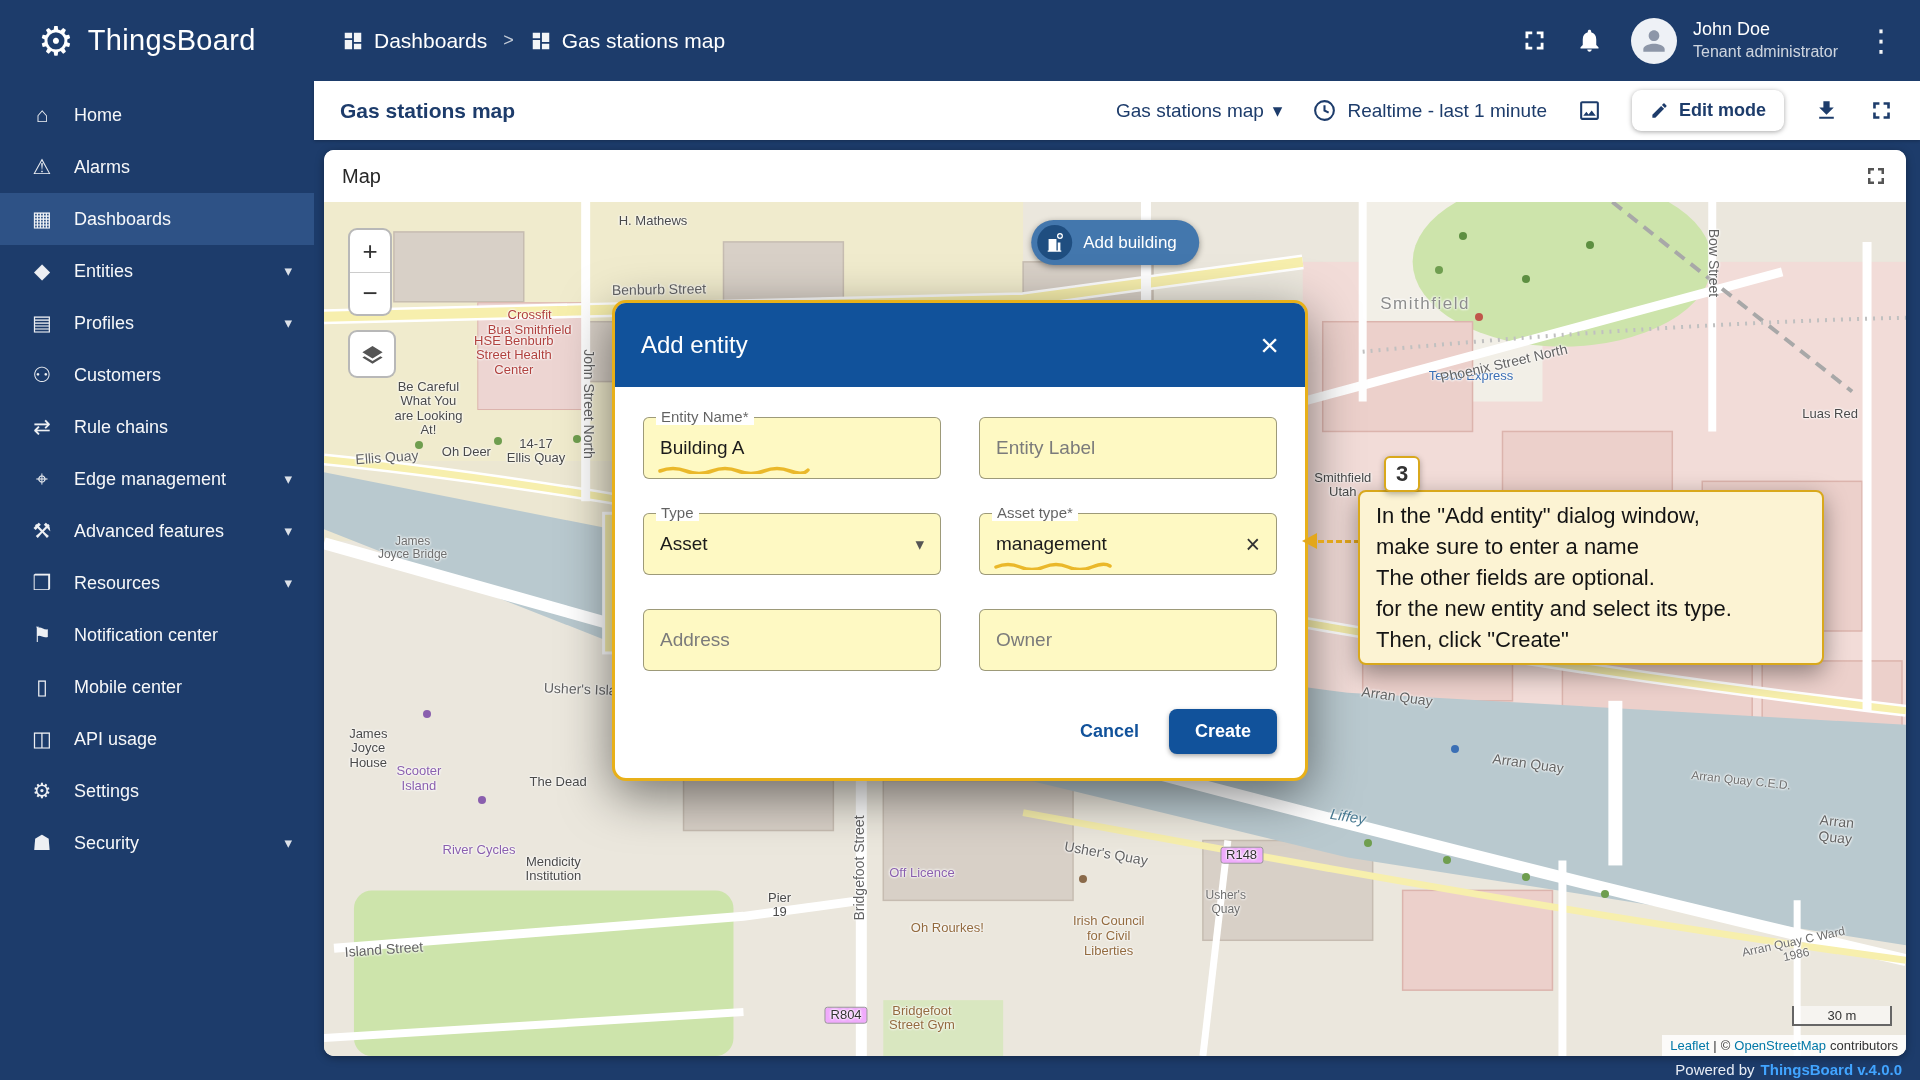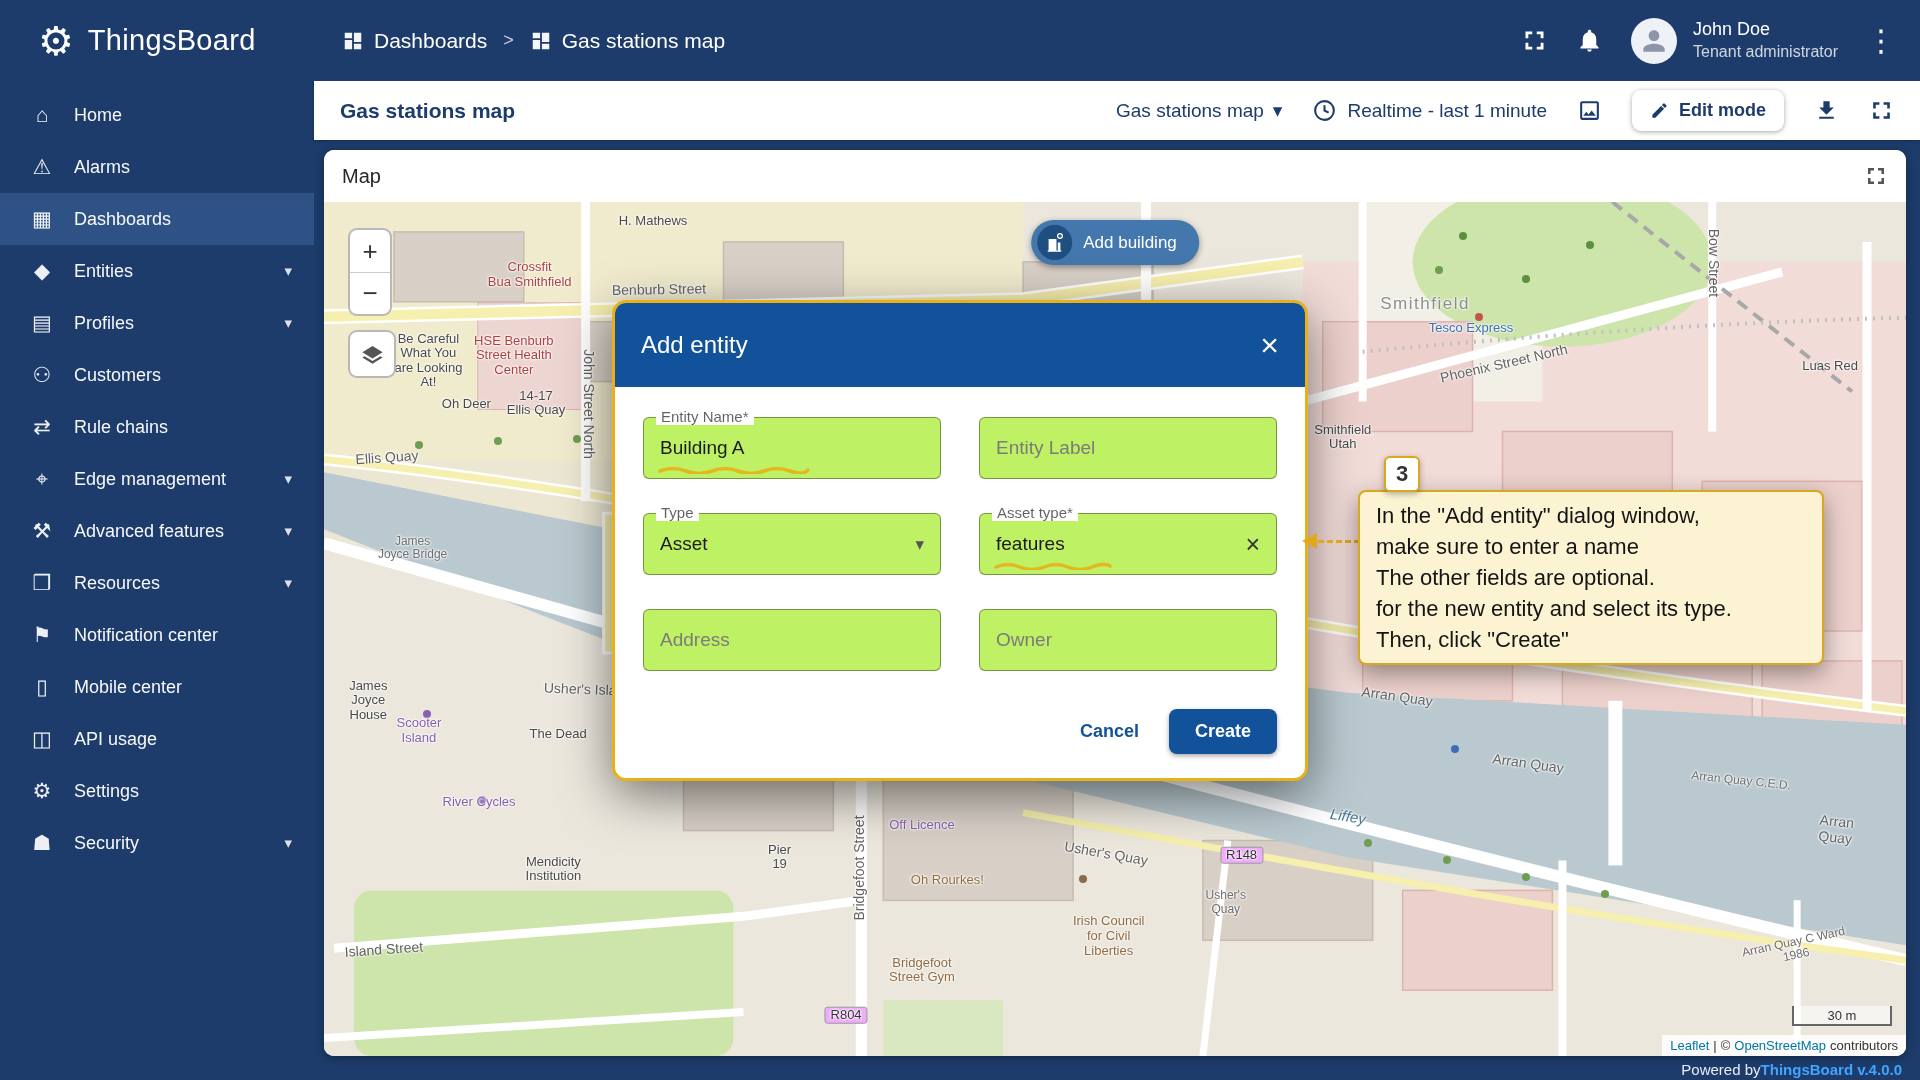--- a/index.html
+++ b/index.html
@@ -57,21 +57,21 @@
   .widget-title{font-size:20px;color:#282828;}
   .widget-fs{margin-left:auto;cursor:pointer;}
   .widget-fs svg{width:24px;height:24px;fill:#555;display:block;}
   .map{position:relative;flex:1;background:#ebe7dd;overflow:hidden;}
   .map svg.base{position:absolute;inset:0;width:100%;height:100%;}
 
   
   .mlabel{position:absolute;transform:translate(-50%,-50%);font-size:14px;color:#636363;
     white-space:pre-line;text-align:center;line-height:1.12;z-index:3;
     text-shadow:0 0 3px #fff,0 0 3px #fff,0 0 2px #fff;}
-  .mlabel.sm{font-size:12px;}
+  .mlabel.sm{font-size:12px;margin-top:48px;}
   .mlabel.street-sm{font-size:12px;color:#6e6e6e;}
   .mlabel.area{font-size:17px;color:#8d8d8d;letter-spacing:1.5px;}
   .mlabel.poi-dark{color:#4a4a4a;font-size:13px;}
   .mlabel.poi-red{color:#b0413e;font-size:13px;}
   .mlabel.poi-purple{color:#8a5fae;font-size:13px;}
   .mlabel.poi-brown{color:#936b3f;font-size:13px;}
   .mlabel.poi-blue{color:#3b6fb5;font-size:13px;}
   .mlabel.water{color:#4a7b93;font-style:italic;font-size:15px;}
   .mlabel.ref{background:#f0abfc;border:1px solid #999;border-radius:3px;padding:0 5px;
     font-size:13px;color:#333;white-space:nowrap;}
@@ -95,32 +95,32 @@
   .ab-circle{width:35px;height:35px;border-radius:50%;background:#1f4e80;display:flex;
     align-items:center;justify-content:center;}
   .ab-circle svg{width:21px;height:21px;display:block;}
   .scalebar{position:absolute;right:14px;bottom:30px;width:100px;height:20px;
     border:2px solid #666;border-top:none;background:rgba(255,255,255,.55);
     font-size:13px;color:#333;display:flex;align-items:center;justify-content:center;z-index:6;}
   .attribution{position:absolute;right:0;bottom:0;background:rgba(255,255,255,.82);
     padding:3px 8px;font-size:13px;color:#333;z-index:6;display:flex;gap:4px;}
   .attribution .lnk{color:#0078A8;cursor:pointer;}
   .powered{position:absolute;right:18px;bottom:2px;font-size:15px;color:#e8edf5;
-    display:inline-flex;align-items:baseline;}
+    display:inline-flex;gap:6px;align-items:baseline;}
   .powered b{color:#41a4ff;font-weight:700;cursor:pointer;}
 
   
   .dialog{position:fixed;left:612px;top:300px;width:696px;background:#fff;border-radius:14px;
     z-index:60;box-shadow:0 14px 50px rgba(0,0,0,.5);border:3px solid #e8b019;overflow:hidden;}
   .dialog-head{background:#11529b;height:84px;display:flex;align-items:center;padding:0 26px;}
   .dialog-title{color:#fff;font-size:24px;font-weight:500;}
   .dialog-close{margin-left:auto;color:#fff;font-size:32px;line-height:1;cursor:pointer;}
   .dialog-body{padding:30px 28px 0 28px;display:grid;grid-template-columns:1fr 1fr;gap:34px 38px;}
   .fld{position:relative;height:62px;border:1px solid rgba(0,0,0,.38);border-radius:6px;
-    display:flex;align-items:center;padding:0 16px;cursor:text;background:#bef264;}
+    display:flex;align-items:center;padding:0 16px;cursor:text;background:#fef9c3;}
   .fld-label{position:absolute;top:-10px;left:12px;background:#fff;padding:0 5px;
     font-size:15px;color:rgba(0,0,0,.62);}
   .fld-value{font-size:19px;color:#1b1b1b;}
   .ph{font-size:19px;color:#7b7b7b;}
   .trail{margin-left:auto;color:#555;font-size:17px;cursor:pointer;}
   .clear-x{margin-left:auto;font-size:25px;color:#333;cursor:pointer;}
   .squig{position:absolute;left:14px;bottom:4px;pointer-events:none;}
   .dialog-actions{display:flex;justify-content:flex-end;align-items:center;gap:30px;
     padding:38px 28px 24px;}
   .btn-cancel{color:#11529b;font-size:18px;font-weight:600;cursor:pointer;}
@@ -511,21 +511,21 @@
     <div class="fld fld-empty">
       <span class="ph">Entity Label</span>
     </div>
     <div class="fld">
       <span class="fld-label">Type</span>
       <span class="fld-value">Asset</span>
       <span class="trail">▾</span>
     </div>
     <div class="fld">
       <span class="fld-label">Asset type*</span>
-      <span class="fld-value">features</span>
+      <span class="fld-value">management</span>
       <span class="clear-x">×</span>
       <svg class="squig" width="118" height="9" viewBox="0 0 118 9">
           <path d="M2 6 Q 14 1 26 6 T 50 6 T 74 6 T 98 6 T 116 5" stroke="#e8b019" stroke-width="3.5" fill="none" stroke-linecap="round" opacity=".9"></path>
         </svg>
     </div>
     <div class="fld fld-empty">
       <span class="ph">Address</span>
     </div>
     <div class="fld fld-empty">
       <span class="ph">Owner</span>

